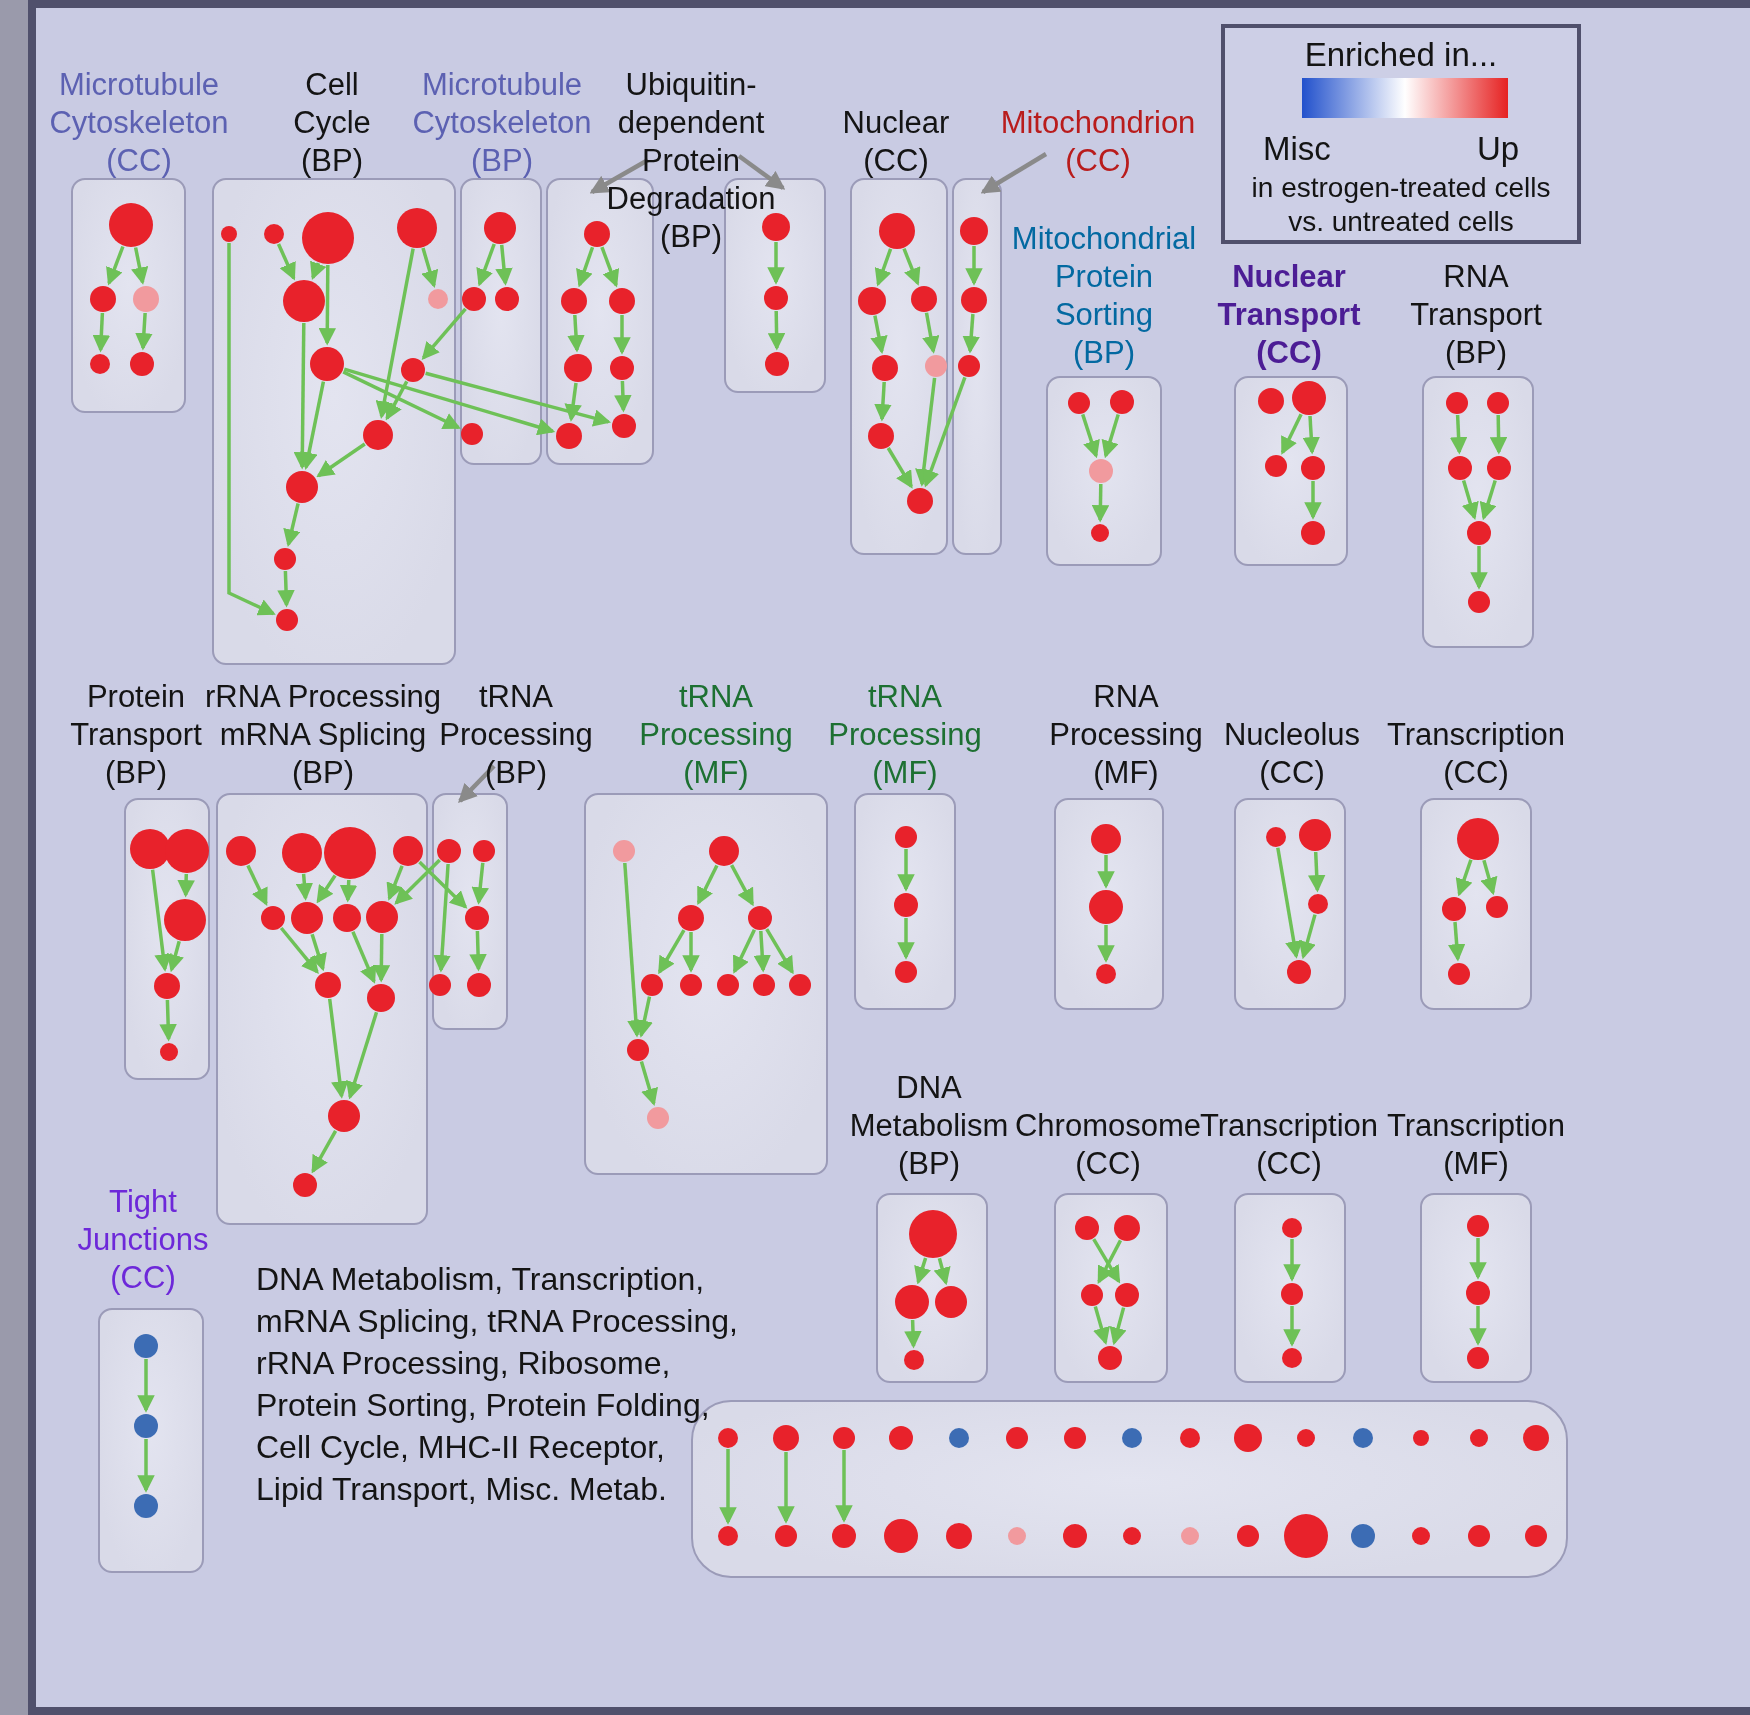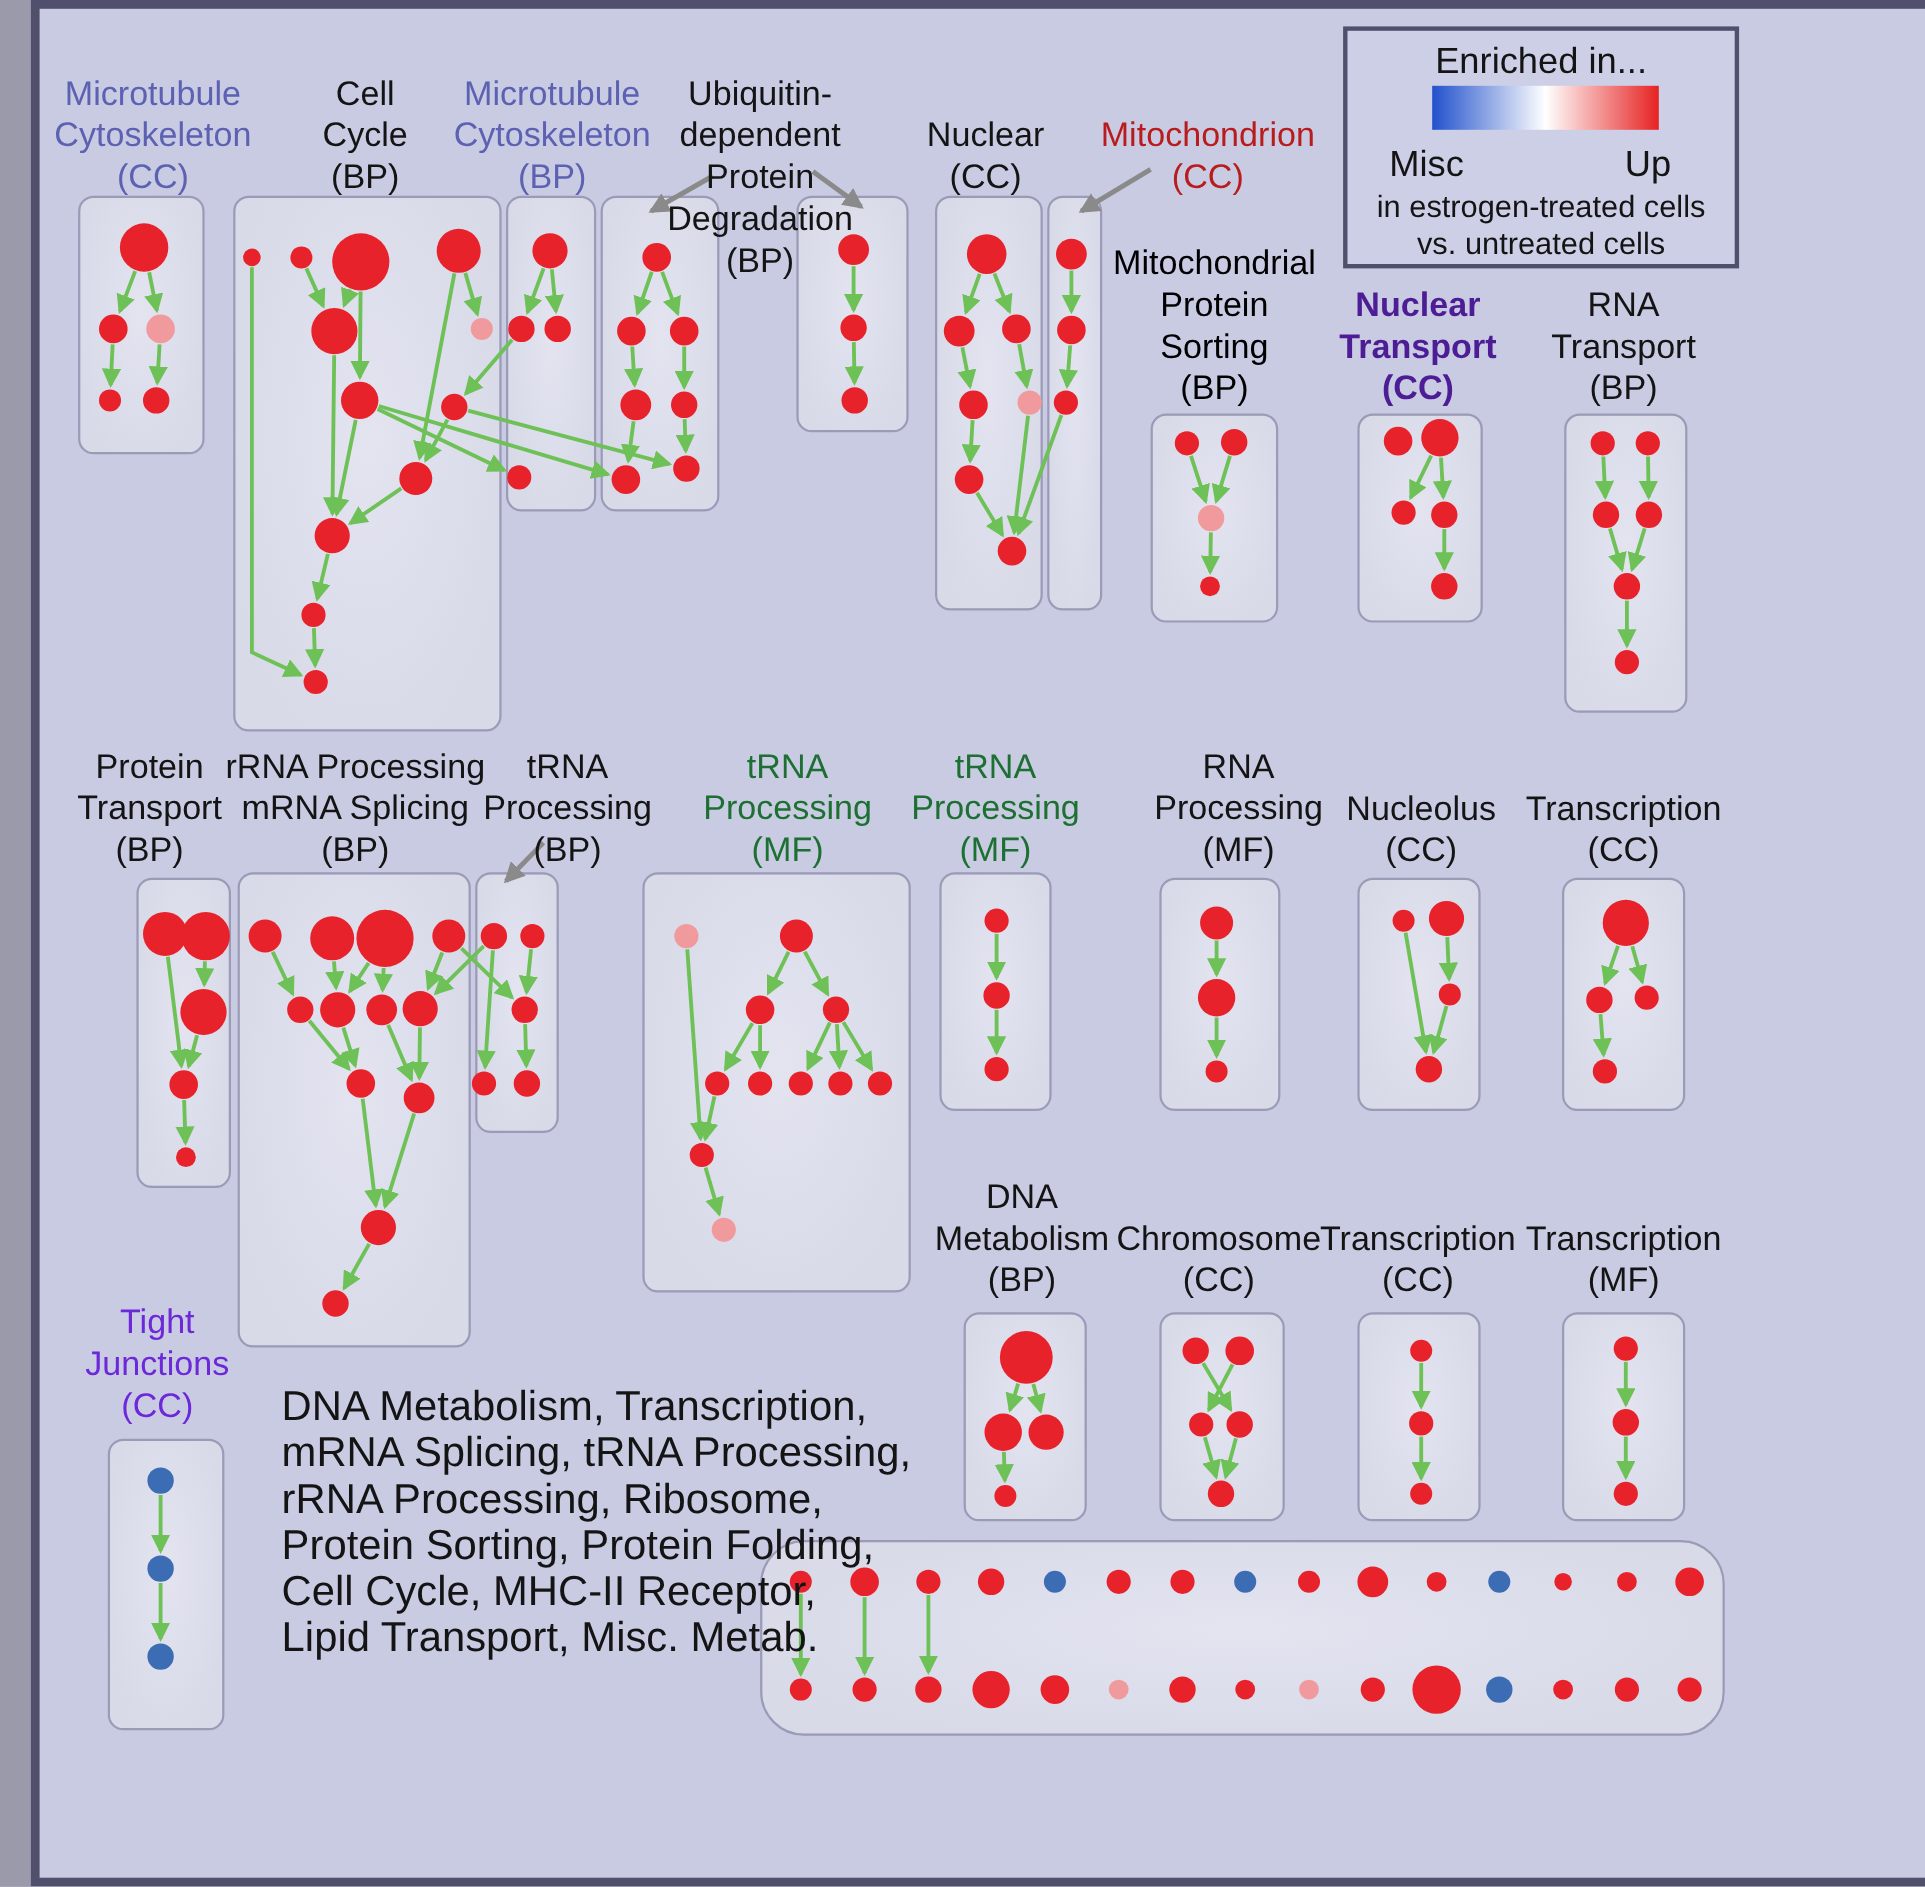--- a/index.html
+++ b/index.html
@@ -24,21 +24,21 @@
     border:4px solid #50506c; background:#cdcfe6;
   }
   .legend-title{ position:absolute; left:0; top:8px; width:100%; text-align:center; font-size:33px; color:#141414; }
   .legend-bar{ position:absolute; left:77px; top:50px; width:206px; height:40px; }
   .legend-down{ position:absolute; left:38px; top:102px; font-size:33px; color:#141414; }
   .legend-up{ position:absolute; left:252px; top:102px; font-size:33px; color:#141414; }
   .legend-sub1{ position:absolute; left:0; top:144px; width:100%; text-align:center; font-size:28px; color:#141414; }
   .legend-sub2{ position:absolute; left:0; top:178px; width:100%; text-align:center; font-size:28px; color:#141414; }
   #footnote{
     position:absolute; left:220px; top:1250px;
-    font-size:38px; line-height:42px; white-space:pre-line; color:#141414;
+    font-size:32px; line-height:42px; white-space:pre-line; color:#141414;
   }
 </style>
 </head>
 <body>
 
 <div id="canvas" style="background: rgb(201, 203, 227); border-color: rgb(80, 80, 108);">
   <div id="box-layer">
       <div class="cluster-box" style="left: 35px; top: 170px; width: 115px; height: 235px; border-color: rgb(155, 155, 184); background: radial-gradient(at 50% 45%, rgb(227, 228, 240) 0%, rgb(217, 218, 232) 78%);"></div>
       <div class="cluster-box" style="left: 176px; top: 170px; width: 244px; height: 487px; border-color: rgb(155, 155, 184); background: radial-gradient(at 50% 45%, rgb(227, 228, 240) 0%, rgb(217, 218, 232) 78%);"></div>
       <div class="cluster-box" style="left: 424px; top: 170px; width: 82px; height: 287px; border-color: rgb(155, 155, 184); background: radial-gradient(at 50% 45%, rgb(227, 228, 240) 0%, rgb(217, 218, 232) 78%);"></div>
@@ -351,21 +351,21 @@
 (BP)</div>
       <div class="cluster-label" style="left: 655px; top: 58px; color: rgb(20, 20, 20);">Ubiquitin-
 dependent
 Protein
 Degradation
 (BP)</div>
       <div class="cluster-label" style="left: 860px; top: 96px; color: rgb(20, 20, 20);">Nuclear
 (CC)</div>
       <div class="cluster-label" style="left: 1062px; top: 96px; color: #b91c1c;">Mitochondrion
 (CC)</div>
-      <div class="cluster-label" style="left: 1068px; top: 212px; color: #000000;">Mitochondrial
+      <div class="cluster-label" style="left: 1068px; top: 212px; color: #0369a1;">Mitochondrial
 Protein
 Sorting
 (BP)</div>
       <div class="cluster-label" style="left: 1253px; top: 250px; color: #4c1d95; font-weight: bold;">Nuclear
 Transport
 (CC)</div>
       <div class="cluster-label" style="left: 1440px; top: 250px; color: rgb(20, 20, 20);">RNA
 Transport
 (BP)</div>
       <div class="cluster-label" style="left: 100px; top: 670px; color: rgb(20, 20, 20);">Protein

